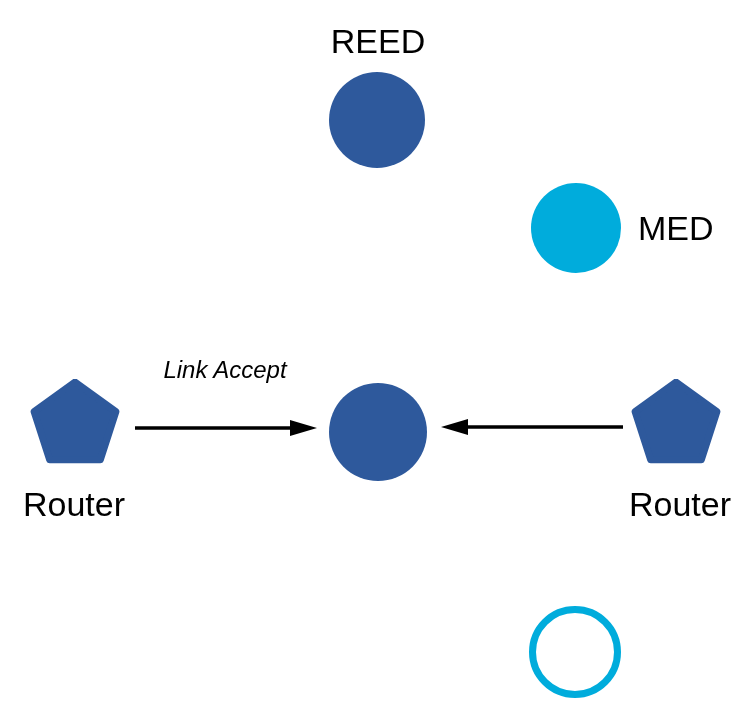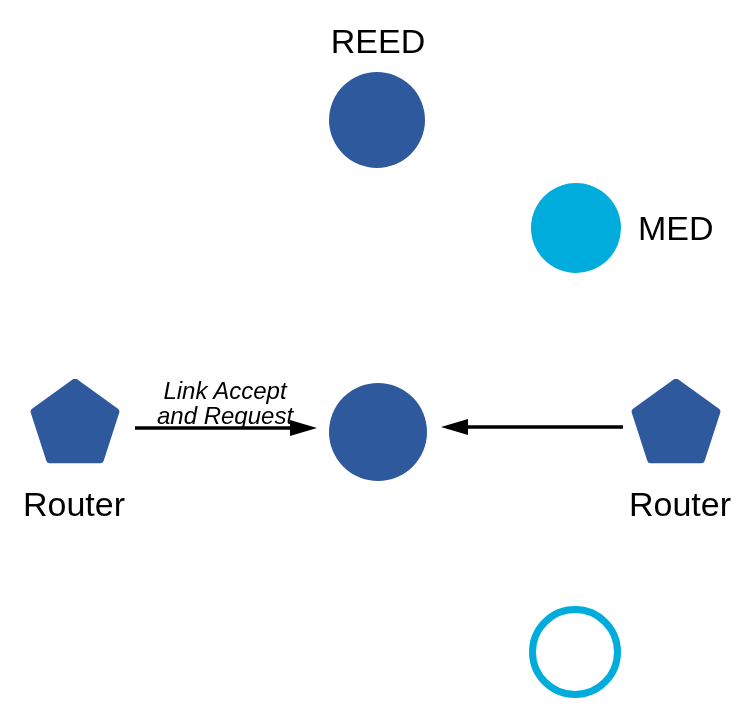--- a/index.html
+++ b/index.html
@@ -38,21 +38,21 @@
   .pentagon {
     position: absolute;
     width: 96px;
     height: 92px;
   }
   .pentagon-left  { left: 27px;  top: 379px; }
   .pentagon-right { left: 628px; top: 379px; }
   .edge-label {
     position: absolute;
     left: 225px;
-    top: 378px;
+    top: 357px;
     transform: translateX(-50%);
     font-size: 24px;
     line-height: 25px;
     font-style: italic;
     color: #000000;
     text-align: center;
     white-space: nowrap;
   }
   .arrow {
     position: absolute;
@@ -80,21 +80,20 @@
   </svg>
   <div class="node-label centered router-left-label">Router</div>
 
   <svg class="pentagon pentagon-right" viewBox="0 0 96 92" style="color: rgb(46, 89, 156);">
     <polygon points="48,3 88.9,32.7 73.3,80.8 22.7,80.8 7.1,32.7" fill="currentColor" stroke="currentColor" stroke-width="7" stroke-linejoin="round"></polygon>
   </svg>
   <div class="node-label centered router-right-label">Router</div>
 
   <div class="edge-label">
     <span>Link Accept</span><br>
-    <span>and Request</span>
   </div>
   <svg class="arrow arrow-left" viewBox="0 0 182 22" style="color: rgb(0, 0, 0);">
     <line x1="0" y1="11" x2="157" y2="11" stroke="currentColor" stroke-width="3.5"></line>
     <polygon points="155,3 182,11 155,19" fill="currentColor"></polygon>
   </svg>
 
   <svg class="arrow arrow-right" viewBox="0 0 182 22" style="color: rgb(0, 0, 0);">
     <line x1="182" y1="11" x2="25" y2="11" stroke="currentColor" stroke-width="3.5"></line>
     <polygon points="27,3 0,11 27,19" fill="currentColor"></polygon>
   </svg>

